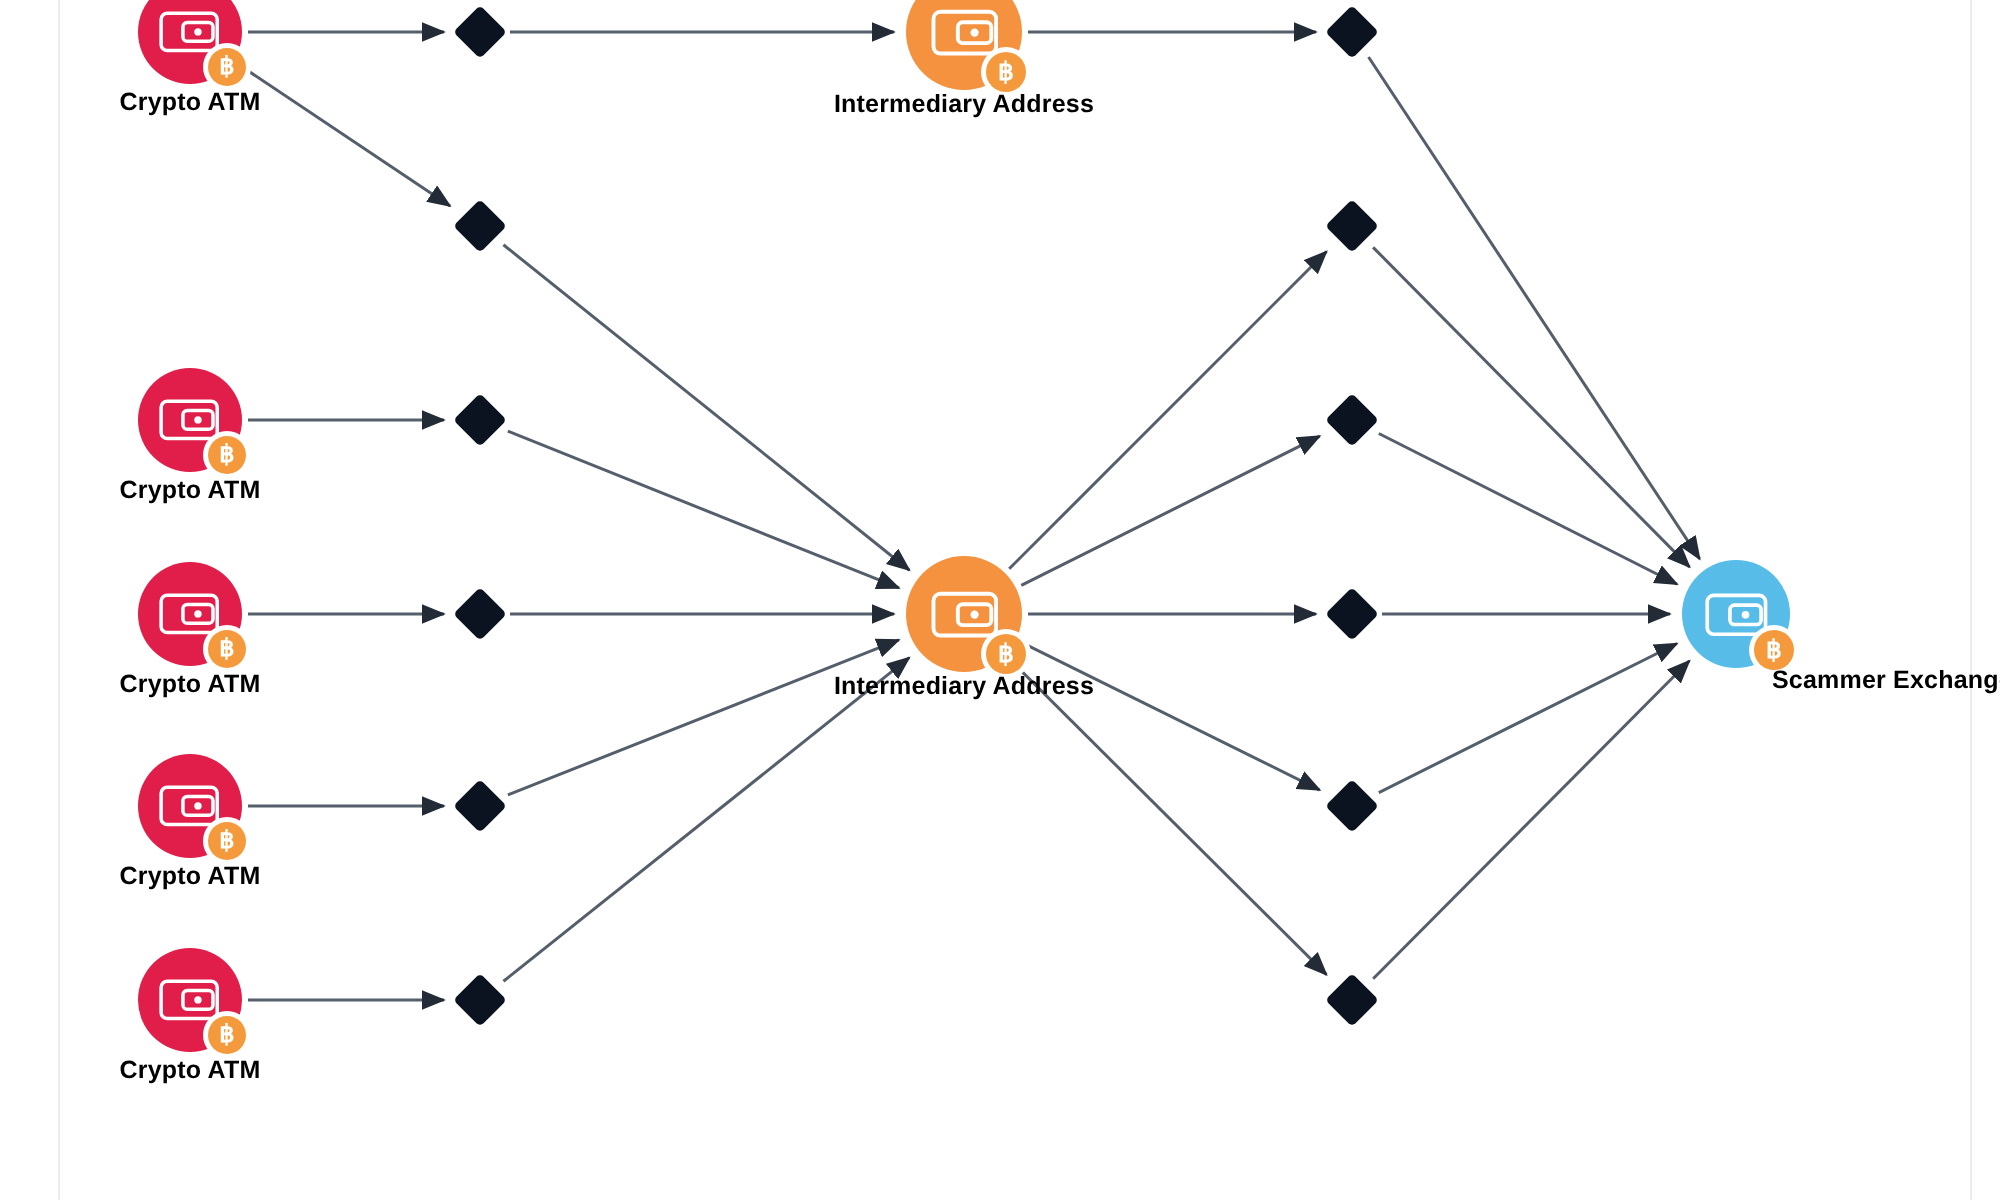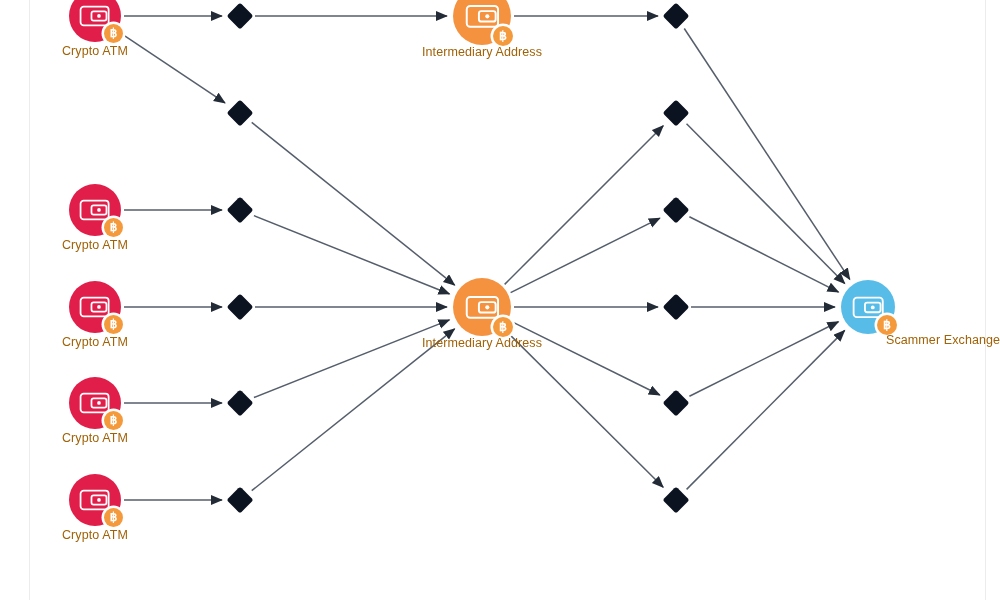--- a/index.html
+++ b/index.html
@@ -22,21 +22,21 @@
          box-shadow:0 0 0 2.5px #ffffff;}
 
   .atm{width:52px;height:52px;background:#E0२0;}
   .atm{background:#E01E49;}
   .atm .badge{width:19px;height:19px;font-size:12px;}
   .mid{width:58px;height:58px;background:#F4923F;}
   .mid .badge{width:20px;height:20px;font-size:12.5px;}
   .exch{width:54px;height:54px;background:#58BCE8;}
   .exch .badge{width:20px;height:20px;font-size:12.5px;}
 
-  .label{position:absolute;color:#a16207;font-weight:normal;
+  .label{position:absolute;color:#000000;font-weight:bold;
          font-size:12.5px;letter-spacing:.1px;white-space:nowrap;}
   .label.ctr{transform:translateX(-50%);}
 
   .dia{position:absolute;width:19px;height:19px;background:#0B1220;
        transform:translate(-50%,-50%) rotate(45deg);border-radius:2.5px;}
 </style>
 </head>
 <body>
 
 <div id="stage">

